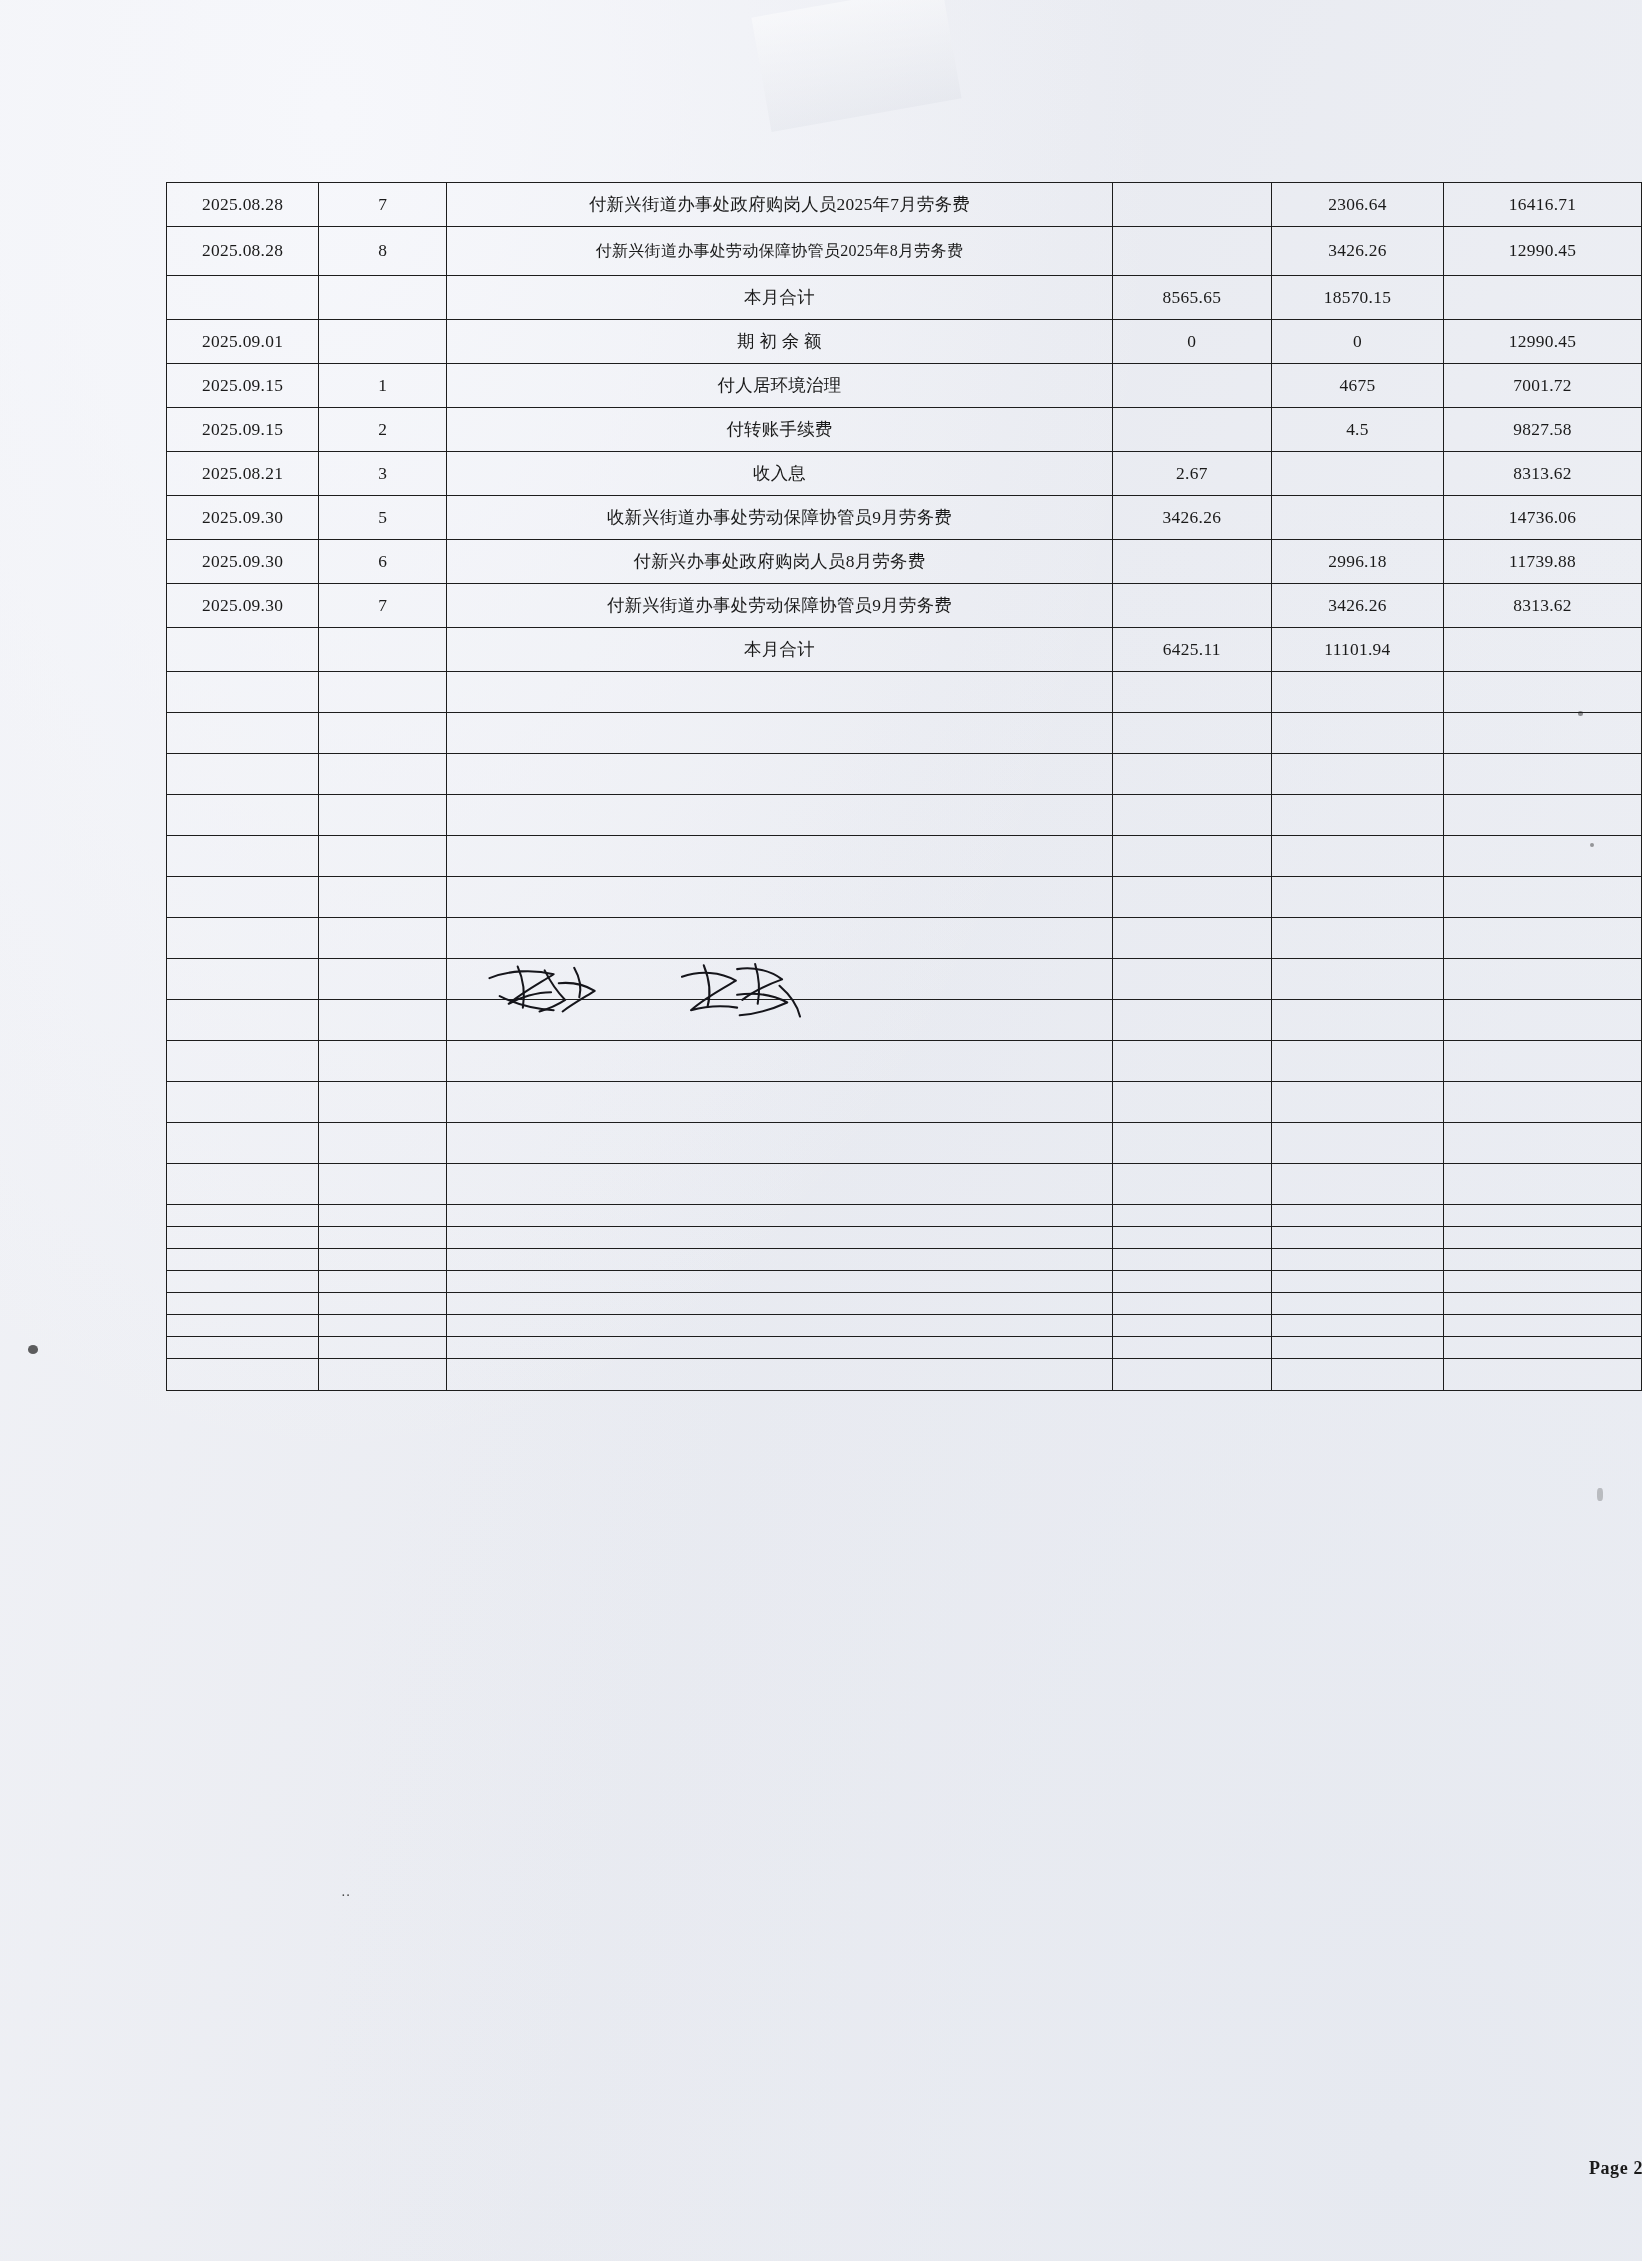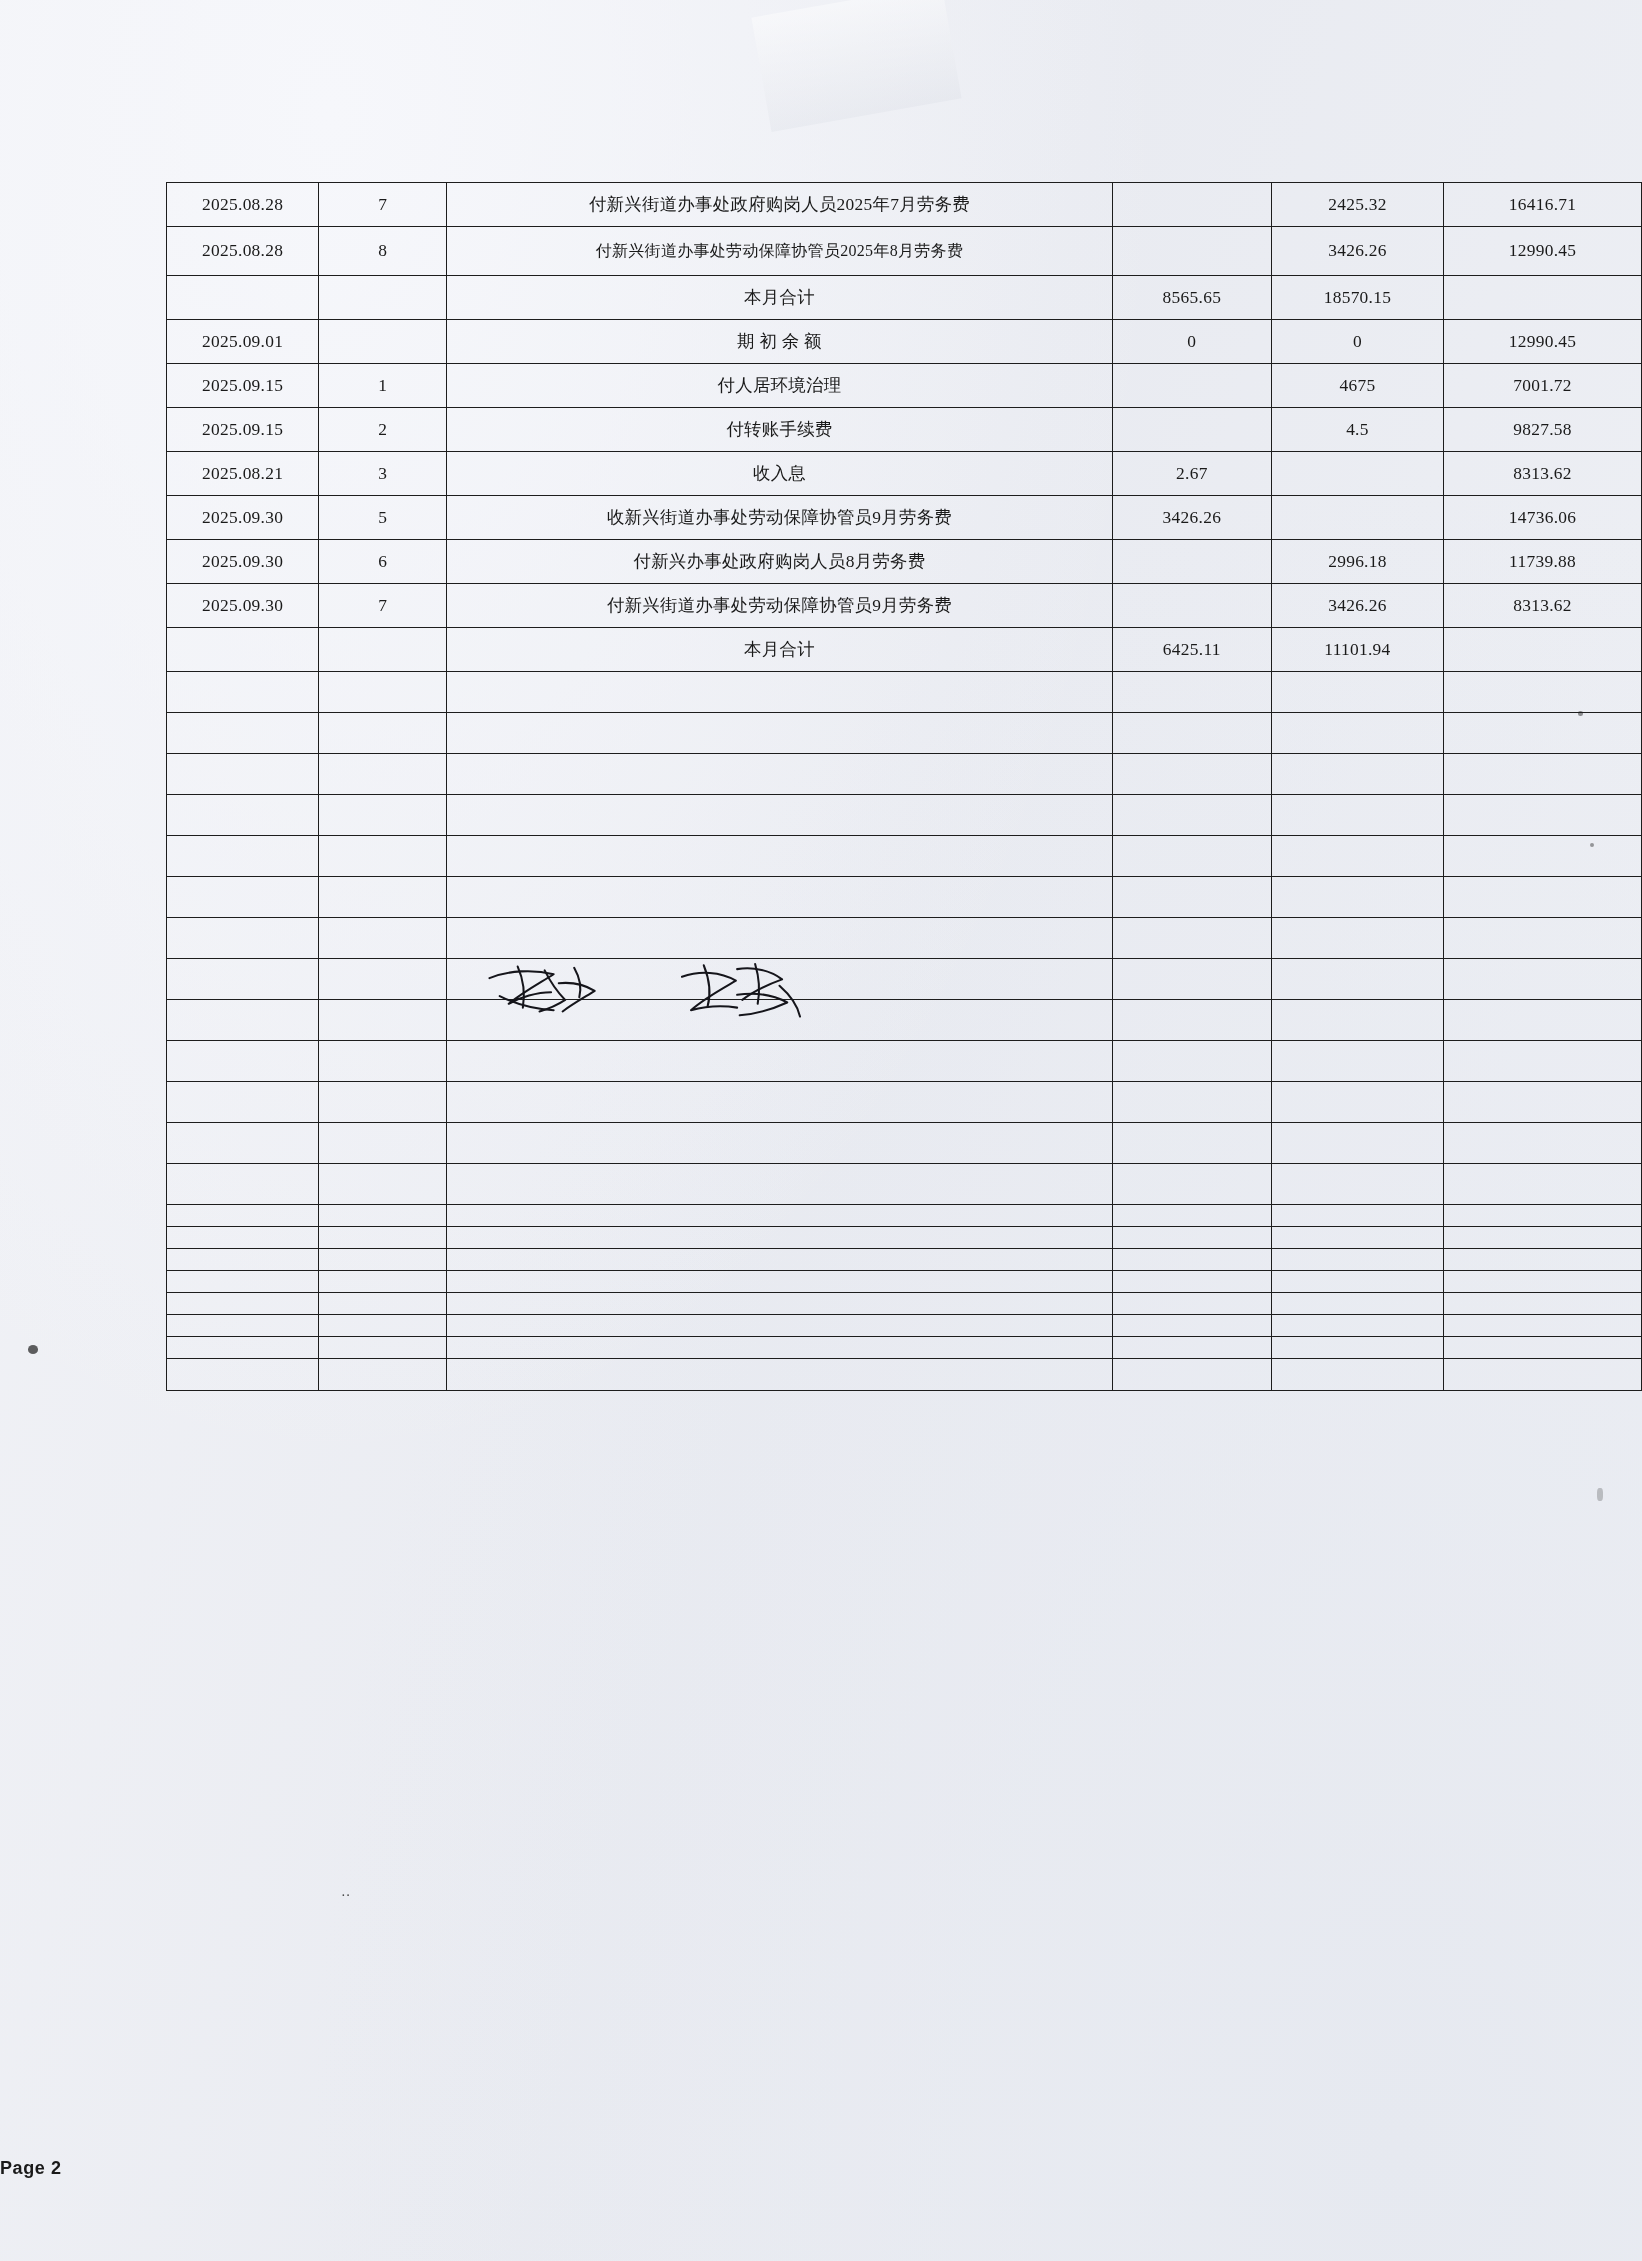--- a/index.html
+++ b/index.html
@@ -112,22 +112,22 @@
     top: 955px;
     width: 451px;
     height: 77px;
     pointer-events: none;
   }
   .pagefoot {
     position: absolute;
     left: 0;
     right: 0;
     top: 2158px;
-    text-align: left;
-    font-family: Liberation Sans, sans-serif;
+    text-align: right;
+    font-family: Liberation Serif, serif;
     font-size: 18px;
     font-weight: bold;
     color: #1a1a1a;
     letter-spacing: 0.6px;
   }
   .tiny-mark {
     position: absolute;
     font-size: 14px;
     color: #444;
   }
@@ -152,21 +152,21 @@
         <col class="c-out">
         <col class="c-bal">
     </colgroup>
     <tbody>
 
       <tr class="r-tall">
         <td class="date">2025.08.28</td>
         <td class="no">7</td>
         <td class="desc">付新兴街道办事处政府购岗人员2025年7月劳务费</td>
         <td class="num"></td>
-        <td class="num">2425.32</td>
+        <td class="num">2306.64</td>
         <td class="num">16416.71</td>
       </tr>
 
       <tr class="r-tall2">
         <td class="date">2025.08.28</td>
         <td class="no">8</td>
         <td class="desc small">付新兴街道办事处劳动保障协管员2025年8月劳务费</td>
         <td class="num"></td>
         <td class="num">3426.26</td>
         <td class="num">12990.45</td>

